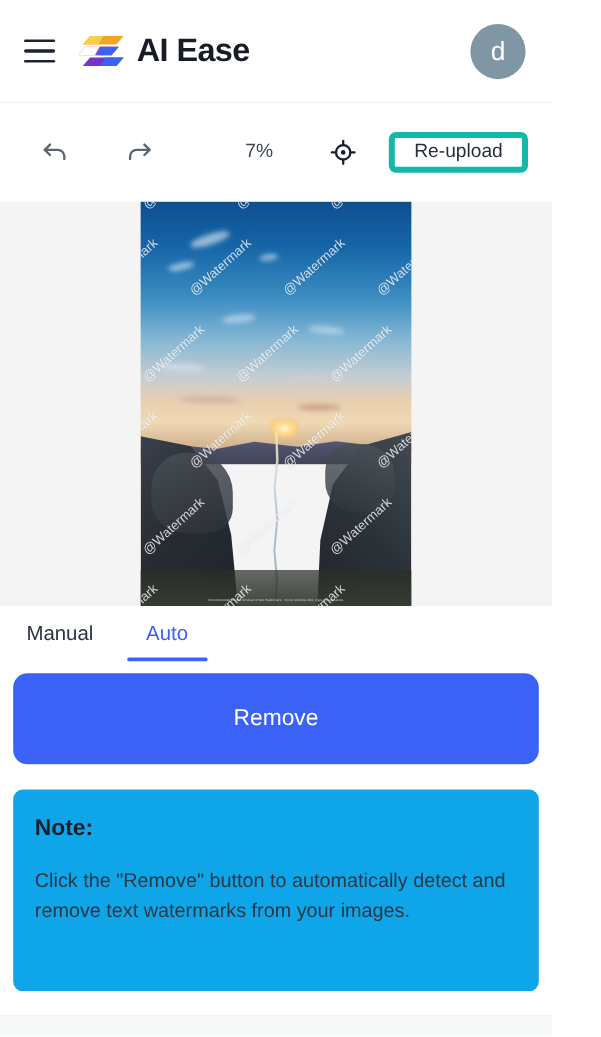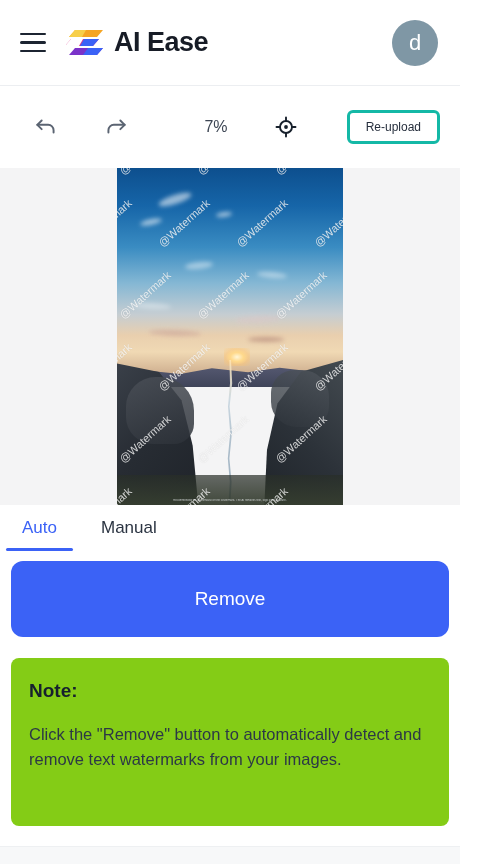--- a/index.html
+++ b/index.html
@@ -53,23 +53,23 @@
     cursor:pointer; background:none; border:none;
   }
   .tool-gap { width: 30px; }
   .zoom-level {
     font-size: 16px; color:#3d4654; font-weight:400;
     min-width: 40px; text-align:center; cursor:default;
   }
   .toolbar-spacer { flex:1 1 auto; }
   .reupload-btn {
     height: 34px; padding: 0 16px;
-    border: 3px solid #14b8a6; border-radius: 6px;
+    border: 5px solid #14b8a6; border-radius: 6px;
     background:#fff; color:#262f3d;
-    font-size: 12px; font-family: "Liberation Sans", sans-serif;
+    font-size: 16px; font-family: "Liberation Sans", sans-serif;
     cursor:pointer; display:flex; align-items:center;
   }
 
   
   .canvas {
     flex: 0 0 337px; height: 337px;
     background:#f4f4f5;
     display:flex; align-items:flex-start; justify-content:center;
     position:relative; overflow:hidden;
   }
@@ -183,21 +183,21 @@
     display:block; width: 100%; height: 76px;
     border: none; border-radius: 12px;
     background: #3b62f6; color:#fff;
     font-size: 19px; font-family: Liberation Sans, sans-serif;
     cursor:pointer;
   }
 
   
   .note-wrap { padding: 21px 11px 0; background:#fff; }
   .note {
-    background: #84cc16; border-radius: 8px;
+    background: #0ea5e9; border-radius: 8px;
     padding: 22px 18px 26px;
     min-height: 168px;
   }
   .note-title {
     font-size: 19px; font-weight: 700; color:#16202e;
     margin-bottom: 20px;
   }
   .note-body {
     font-size: 16.5px; line-height: 1.52; color:#2c3846;
   }
@@ -306,22 +306,22 @@
           <span class="wm" style="left: 156px; top: 288px; transform: rotate(-42deg);">@Watermark</span>
           <span class="wm" style="left: -39px; top: 360px; transform: rotate(-42deg);">@Watermark</span>
           <span class="wm" style="left: 39px; top: 360px; transform: rotate(-42deg);">@Watermark</span>
           <span class="wm" style="left: 117px; top: 360px; transform: rotate(-42deg);">@Watermark</span>
           <span class="wm" style="left: 195px; top: 360px; transform: rotate(-42deg);">@Watermark</span>
         </div>
     </div>
   </div>
 
   <div class="tabs">
+    <div class="tab">Manual</div>
     <div class="tab active">Auto</div>
-    <div class="tab">Manual</div>
   </div>
 
   <div class="remove-wrap">
     <button class="remove-btn">Remove</button>
   </div>
 
   <div class="note-wrap">
     <div class="note">
       <div class="note-title">Note:</div>
       <div class="note-body">Click the "Remove" button to automatically detect and remove text watermarks  from your images.</div>

